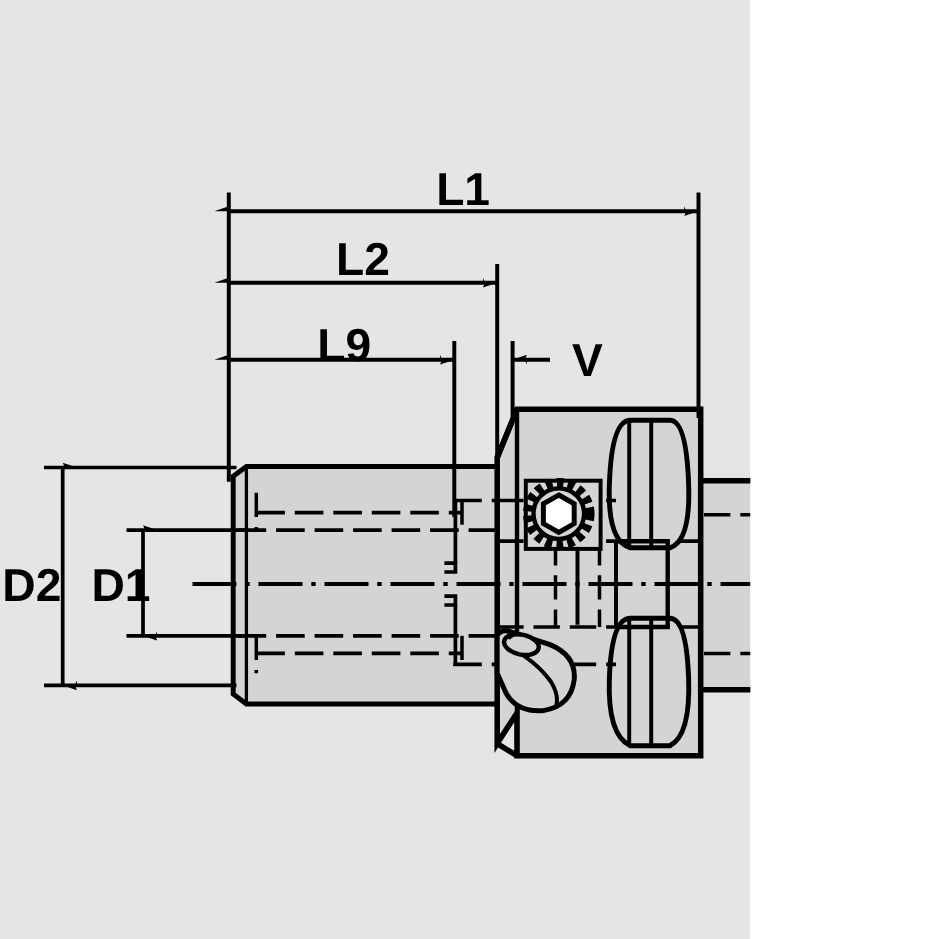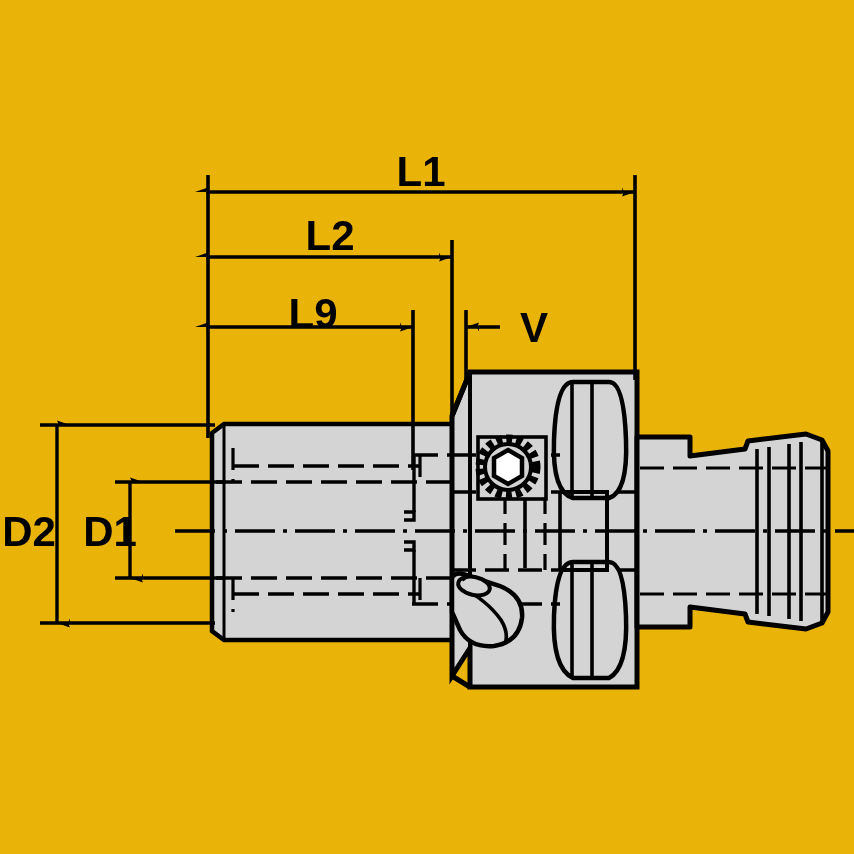--- a/index.html
+++ b/index.html
@@ -6,23 +6,23 @@
   html, body {
     margin: 0;
     padding: 0;
     background: #ffffff;
   }
   body {
     font-family: "Liberation Sans", sans-serif;
   }
   #stage {
     position: relative;
-    width: 854px;
+    width: 682px;
     height: 854px;
-    background: #eab308;
+    background: #e5e5e5;
     overflow: hidden;
   }
   #drawing {
     position: absolute;
     top: 0;
     left: 0;
     width: 854px;
     height: 854px;
   }
   .dimlabel {

